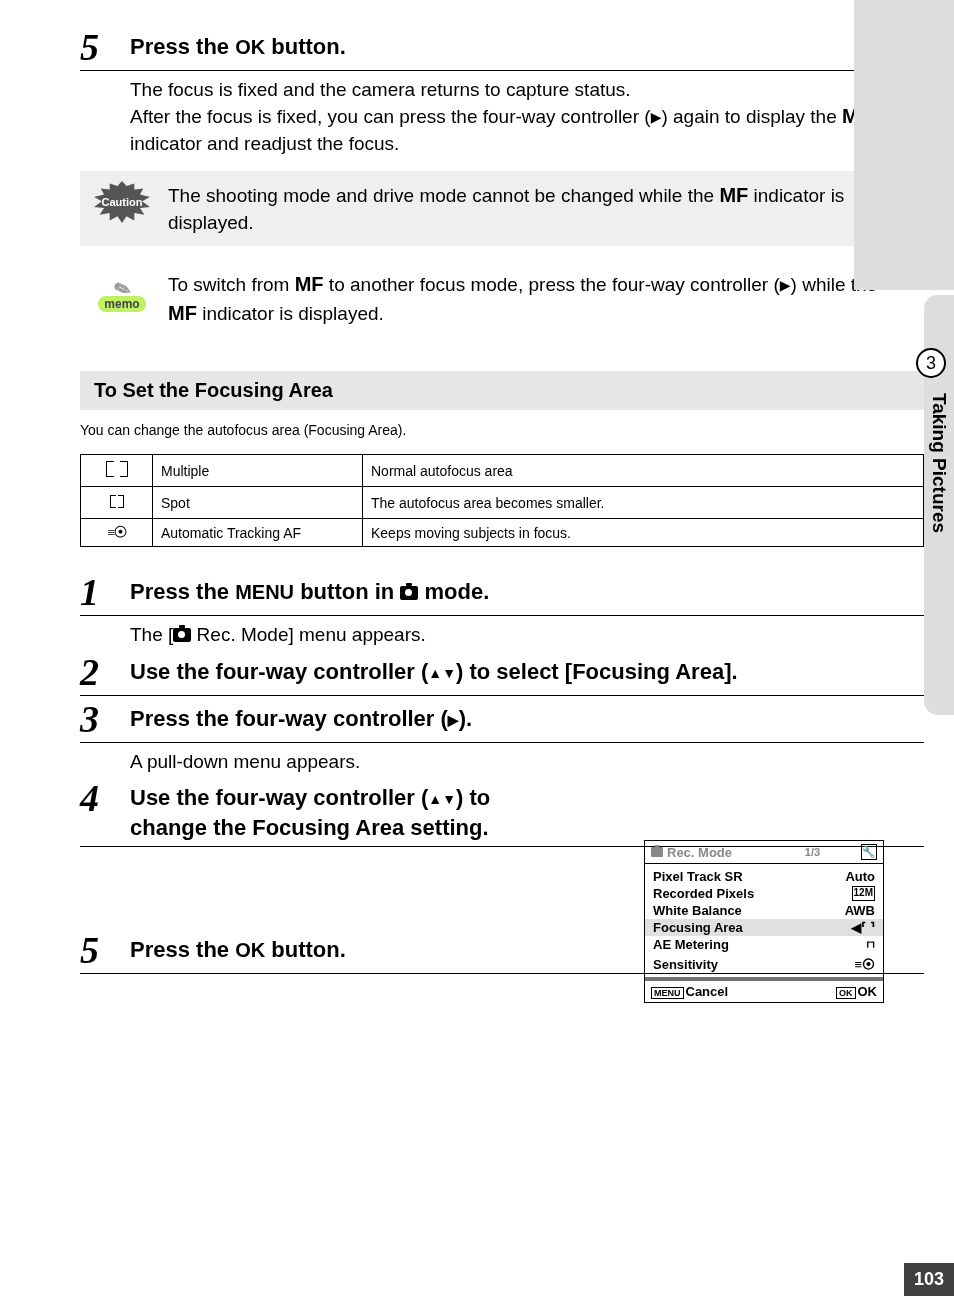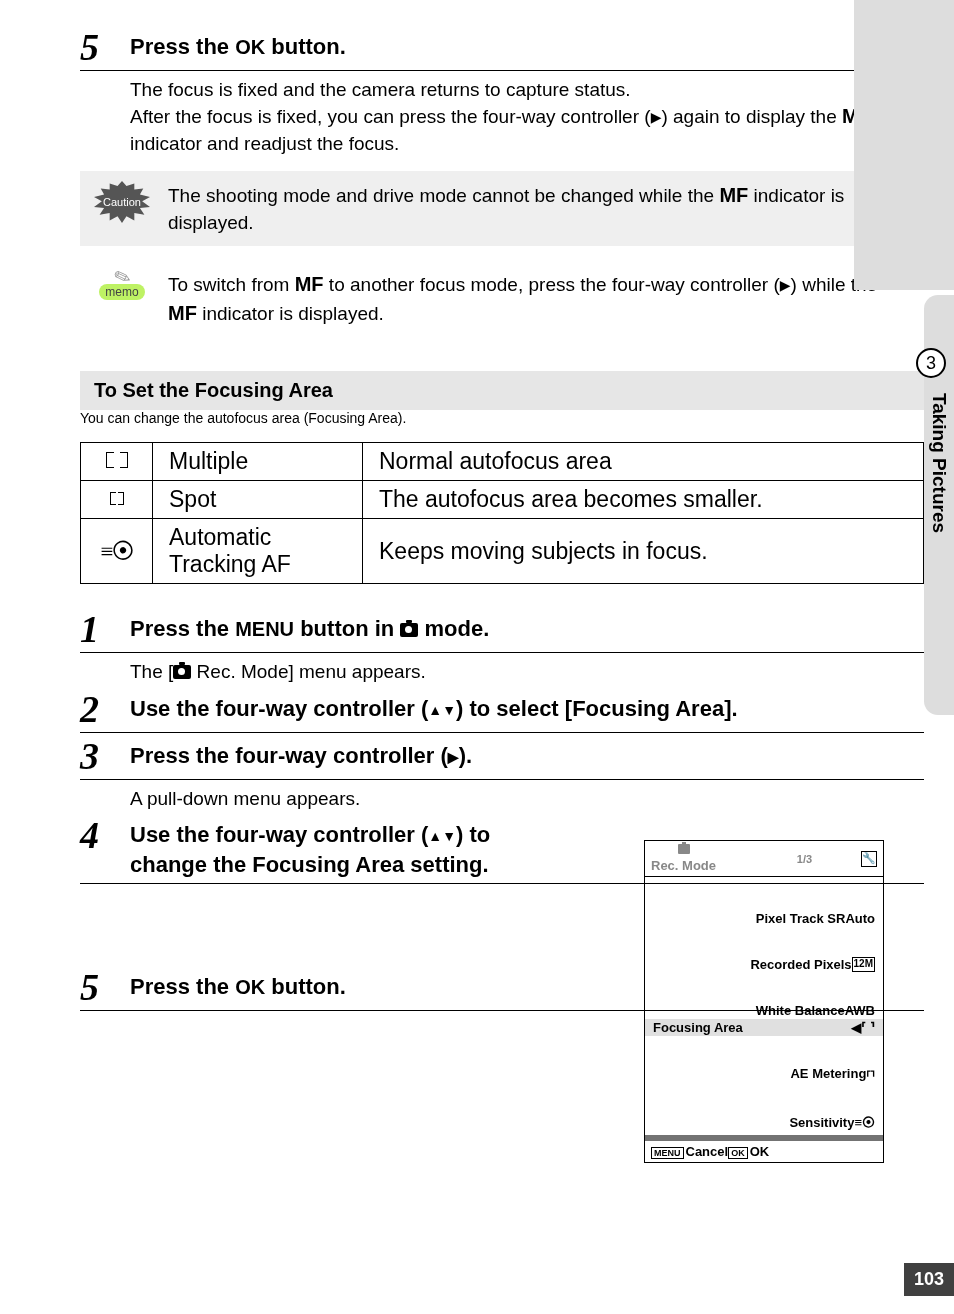--- a/index.html
+++ b/index.html
@@ -34,53 +34,54 @@
       align-items: flex-start;
       background: #efefef;
       padding: 10px 14px;
       margin-left: 0;
       margin-bottom: 14px;
       gap: 18px;
     }
     .callout.clear { background: transparent; }
     .callout-icon {
       width: 56px; height: 42px; flex-shrink: 0;
-      display: flex; align-items: flex-start; justify-content: center;
-      font-size: 11px; font-weight: normal; color: #fff;
+      display: flex; align-items: flex-end; justify-content: center;
+      font-size: 11px; font-weight: bold; color: #fff;
       position: relative;
     }
     .caution-burst {
       width: 56px; height: 42px;
       background: #555;
       clip-path: polygon(50% 0%, 58% 12%, 72% 6%, 72% 20%, 88% 18%, 82% 32%, 100% 38%, 86% 48%, 100% 62%, 82% 64%, 90% 80%, 72% 76%, 72% 94%, 58% 84%, 50% 100%, 42% 84%, 28% 94%, 28% 76%, 10% 80%, 18% 64%, 0% 62%, 14% 48%, 0% 38%, 18% 32%, 12% 18%, 28% 20%, 28% 6%, 42% 12%);
       display: flex; align-items: center; justify-content: center;
     }
     .memo-img { display:flex; flex-direction:column; align-items:center; }
     .memo-pen { font-size: 20px; color:#999; transform: rotate(-20deg); line-height: 0.7; }
     .memo-bubble {
       background: #bef264; border-radius: 10px; padding: 1px 6px; font-size: 12px; color:#444;
     }
     .callout-text { line-height: 1.4; font-size: 19px; }
     .section-header {
       background: #e6e6e6;
       font-weight: bold;
       font-size: 20px;
       padding: 8px 14px;
       margin-top: 34px;
+      margin-bottom: 12px;
     }
     .intro-line { margin-bottom: 16px; font-size: 14px; }
     table.af-table {
       width: 100%;
       border-collapse: collapse;
       margin-bottom: 28px;
     }
     table.af-table td {
       border: 1px solid #000;
-      padding: 5px 16px;
-      font-size: 23px;
+      padding: 5px 8px;
+      font-size: 14px;
       vertical-align: middle;
     }
     table.af-table td.icon-cell { width: 72px; text-align: center; }
     table.af-table td.name-cell { width: 210px; }
     .af-icon { display: inline-block; width: 26px; height: 18px; position: relative; }
     .af-multi::before, .af-multi::after {
       content:""; position:absolute; width:7px; height:14px; border:1.4px solid #000; top:1px;
     }
     .af-multi::before { left:2px; border-right:none; }
     .af-multi::after { right:2px; border-left:none; }
@@ -103,30 +104,30 @@
       width: 240px;
       border: 1.5px solid #000;
       font-size: 13px;
       font-weight: bold;
       font-family: Arial, sans-serif;
     }
     .screen-header {
       display:flex; justify-content: space-between; align-items:center;
       padding: 3px 6px; border-bottom: 1px solid #000;
     }
-    .screen-header .left { color: #888; display:flex; align-items:center; gap:4px;flex-direction:column; }
+    .screen-header .left { color: #888; display:flex; align-items:center; gap:4px; }
     .screen-hdr-icon { display:inline-block; width:12px; height:10px; background:#888; border-radius:1px; position:relative; }
     .screen-hdr-icon::before { content:""; position:absolute; width:4px; height:2px; background:#888; top:-2px; left:4px; }
     .screen-header .pg { color:#888; font-size:11px;margin-left:32px; }
     .tool-icon { width:16px; height:16px; border:1px solid #000; display:flex; align-items:center; justify-content:center; font-size:11px; }
     .screen-items { padding: 4px 8px; }
-    .screen-items .row { display:flex; justify-content:flex-end; padding: 1px 0; margin-top: 29px; }
+    .screen-items .row { display:flex; justify-content:space-between; padding: 1px 0; }
     .screen-items .hl { background:#e0e0e0; margin: 0 -8px; padding: 1px 8px; display:flex; justify-content:space-between; }
     .left-arrow { font-size: 13px; }
-    .screen-footer { border-top:6px solid #737373; display:flex; padding:3px 6px; }
+    .screen-footer { border-top:4px solid #737373; display:flex; justify-content:space-between; padding:3px 6px; }
     .menu-label { border:1px solid #000; font-size: 9px; padding: 0 2px; display:inline-block; margin-right:2px; }
     .side-tab {
       position:absolute; right:0; top:295px; width:30px; height:420px;
       background:#ddd; border-radius: 14px 0 0 14px;
       display:flex; flex-direction:column; align-items:center;
       padding-top:50px;
     }
     .side-top-cut { position:absolute; right:0; top:0; width:100px; height:290px; background:#ddd; }
     .side-circle {
       position:absolute; right:8px; top:348px; width:30px; height:30px; border:2px solid #000; border-radius:50%;

